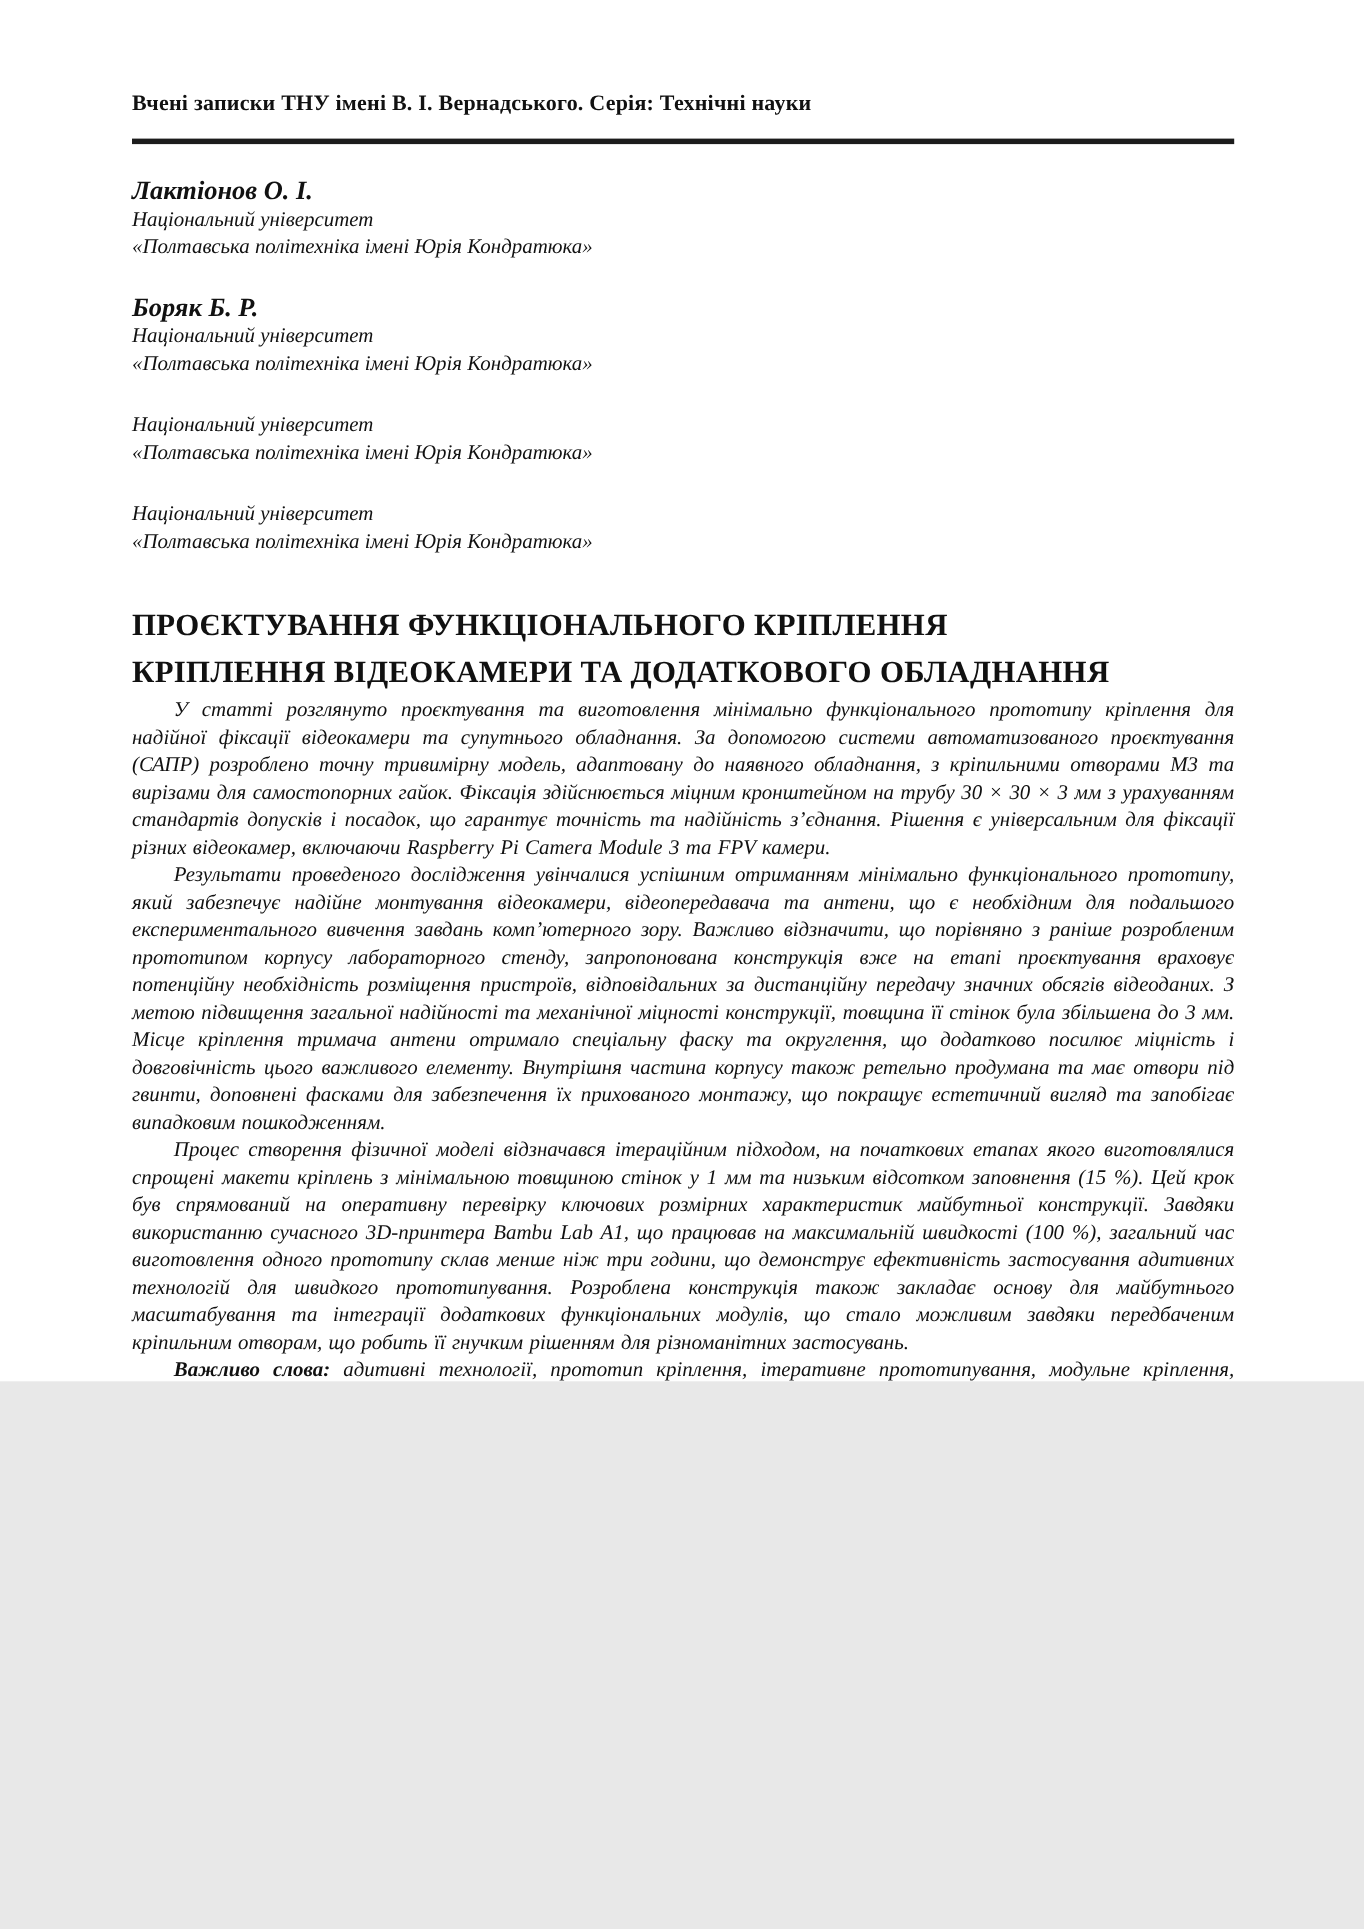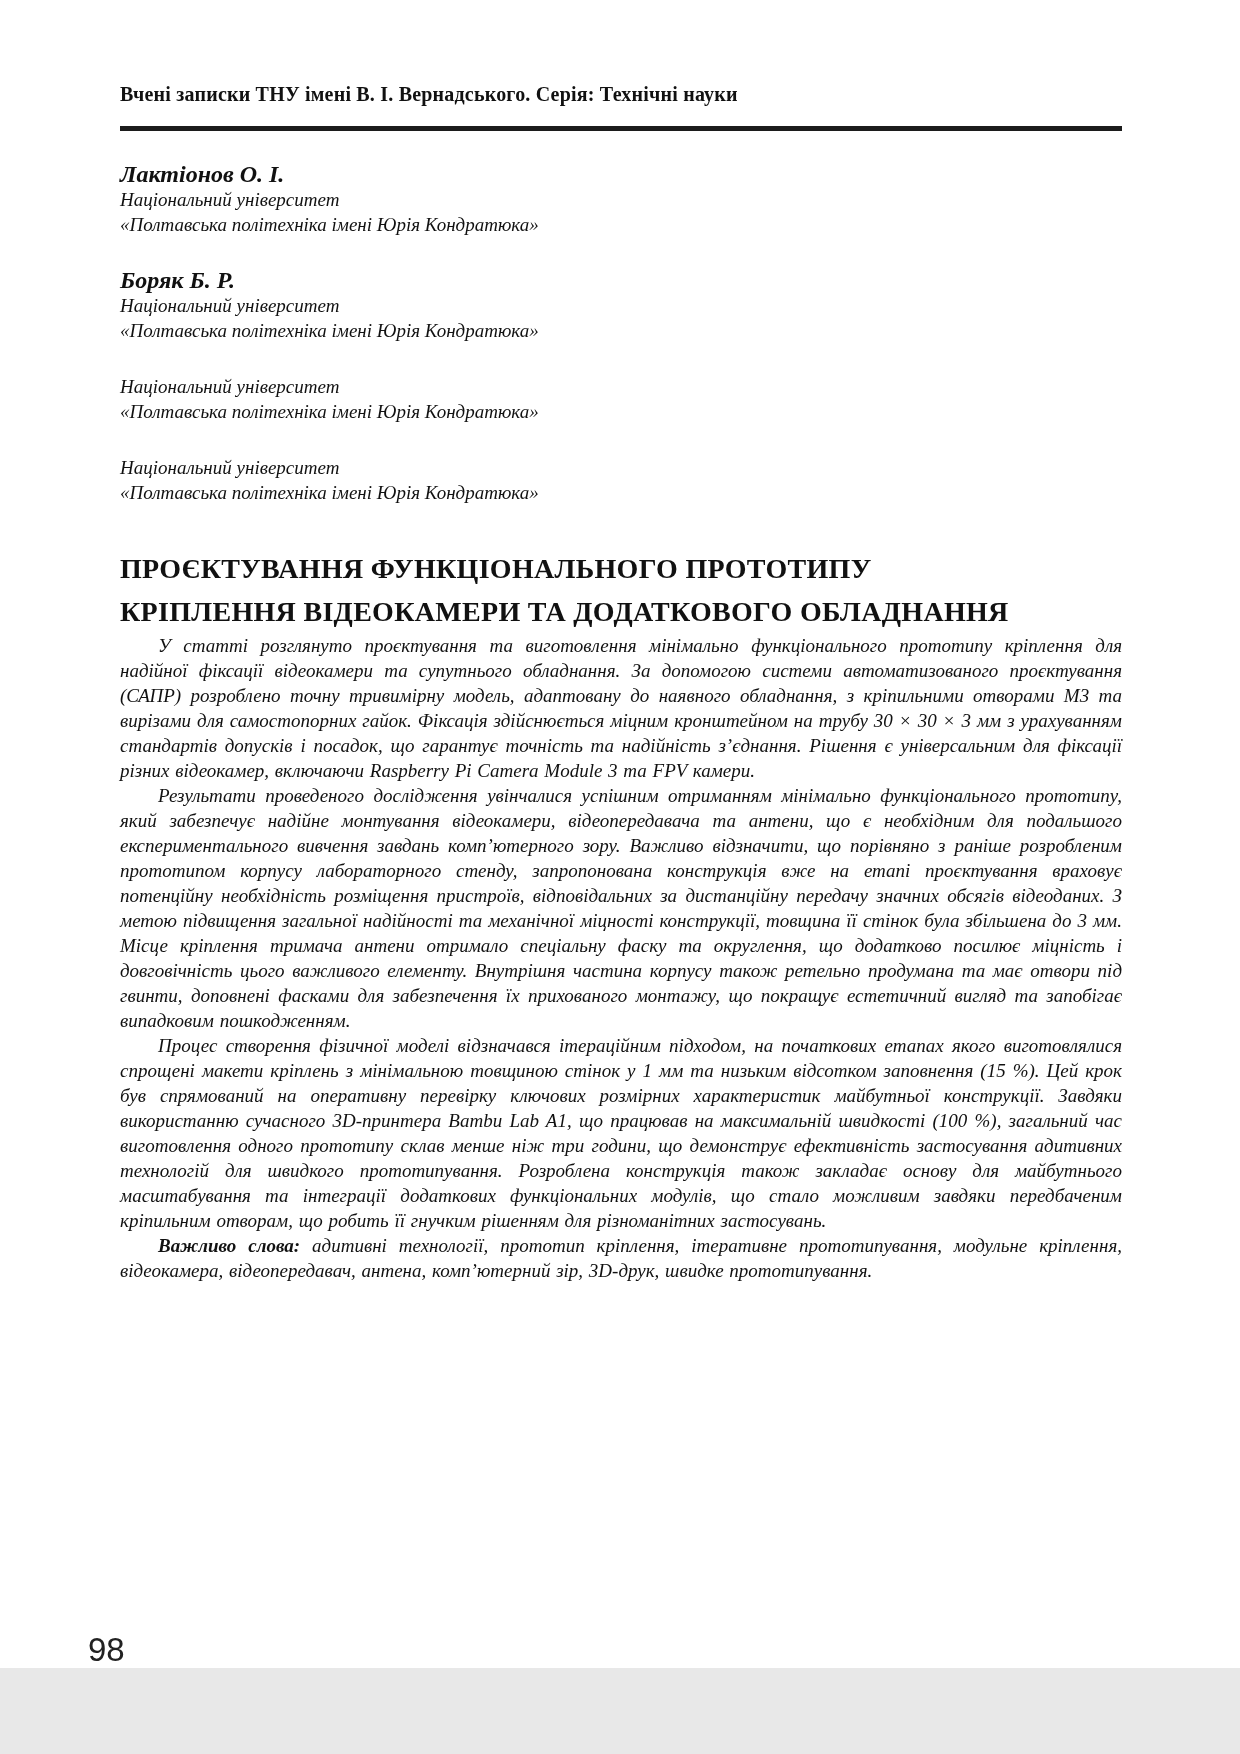--- a/index.html
+++ b/index.html
@@ -1,20 +1,20 @@
 <!DOCTYPE html>
 <html lang="uk"><head>
 <meta charset="utf-8">
 <style>
   * { margin: 0; padding: 0; box-sizing: border-box; }
   html, body { background: #e8e8e8; }
   .page {
     position: relative;
     width: 1240px;
-    height: 1668px;
+    height: 1256px;
     margin: 0 auto;
     background: #ffffff;
     color: #111111;
     font-family: "Liberation Serif", "DejaVu Serif", serif;
     padding: 82px 118px 0 120px;
     overflow: hidden;
   }
   .journal-header {
     font-size: 20px;
     font-weight: bold;
@@ -92,21 +92,21 @@
     <div class="author-affiliation">Національний університет</div>
     <div class="author-affiliation">«Полтавська політехніка імені Юрія Кондратюка»</div>
   </div>
 
   <div class="author-block">
     <div class="author-affiliation">Національний університет</div>
     <div class="author-affiliation">«Полтавська політехніка імені Юрія Кондратюка»</div>
   </div>
 
   <h1 class="article-title">
-    <div>ПРОЄКТУВАННЯ ФУНКЦІОНАЛЬНОГО ПРОТОТИПУ</div>
+    <div>ПРОЄКТУВАННЯ ФУНКЦІОНАЛЬНОГО КРІПЛЕННЯ</div>
     <div>КРІПЛЕННЯ ВІДЕОКАМЕРИ ТА ДОДАТКОВОГО ОБЛАДНАННЯ</div>
   </h1>
 
   <div class="abstract">
     <p>У статті розглянуто проєктування та виготовлення мінімально функціонального прототипу кріплення для надійної фіксації відеокамери та супутнього обладнання. За допомогою системи автоматизованого проєктування (САПР) розроблено точну тривимірну модель, адаптовану до наявного обладнання, з кріпильними отворами М3 та вирізами для самостопорних гайок. Фіксація здійснюється міцним кронштейном на трубу 30 × 30 × 3 мм з урахуванням стандартів допусків і посадок, що гарантує точність та надійність з’єднання. Рішення є універсальним для фіксації різних відеокамер, включаючи Raspberry Pi Camera Module 3 та FPV камери.</p>
     <p>Результати проведеного дослідження увінчалися успішним отриманням мінімально функціонального прототипу, який забезпечує надійне монтування відеокамери, відеопередавача та антени, що є необхідним для подальшого експериментального вивчення завдань комп’ютерного зору. Важливо відзначити, що порівняно з раніше розробленим прототипом корпусу лабораторного стенду, запропонована конструкція вже на етапі проєктування враховує потенційну необхідність розміщення пристроїв, відповідальних за дистанційну передачу значних обсягів відеоданих. З метою підвищення загальної надійності та механічної міцності конструкції, товщина її стінок була збільшена до 3 мм. Місце кріплення тримача антени отримало спеціальну фаску та округлення, що додатково посилює міцність і довговічність цього важливого елементу. Внутрішня частина корпусу також ретельно продумана та має отвори під гвинти, доповнені фасками для забезпечення їх прихованого монтажу, що покращує естетичний вигляд та запобігає випадковим пошкодженням.</p>
     <p>Процес створення фізичної моделі відзначався ітераційним підходом, на початкових етапах якого виготовлялися спрощені макети кріплень з мінімальною товщиною стінок у 1 мм та низьким відсотком заповнення (15 %). Цей крок був спрямований на оперативну перевірку ключових розмірних характеристик майбутньої конструкції. Завдяки використанню сучасного 3D-принтера Bambu Lab A1, що працював на максимальній швидкості (100 %), загальний час виготовлення одного прототипу склав менше ніж три години, що демонструє ефективність застосування адитивних технологій для швидкого прототипування. Розроблена конструкція також закладає основу для майбутнього масштабування та інтеграції додаткових функціональних модулів, що стало можливим завдяки передбаченим кріпильним отворам, що робить її гнучким рішенням для різноманітних застосувань.</p>
     <p><span class="keywords-label">Важливо слова:</span><span> адитивні технології, прототип кріплення, ітеративне прототипування, модульне кріплення, відеокамера, відеопередавач, антена, комп’ютерний зір, 3D-друк, швидке прототипування.</span></p>
   </div>
 

